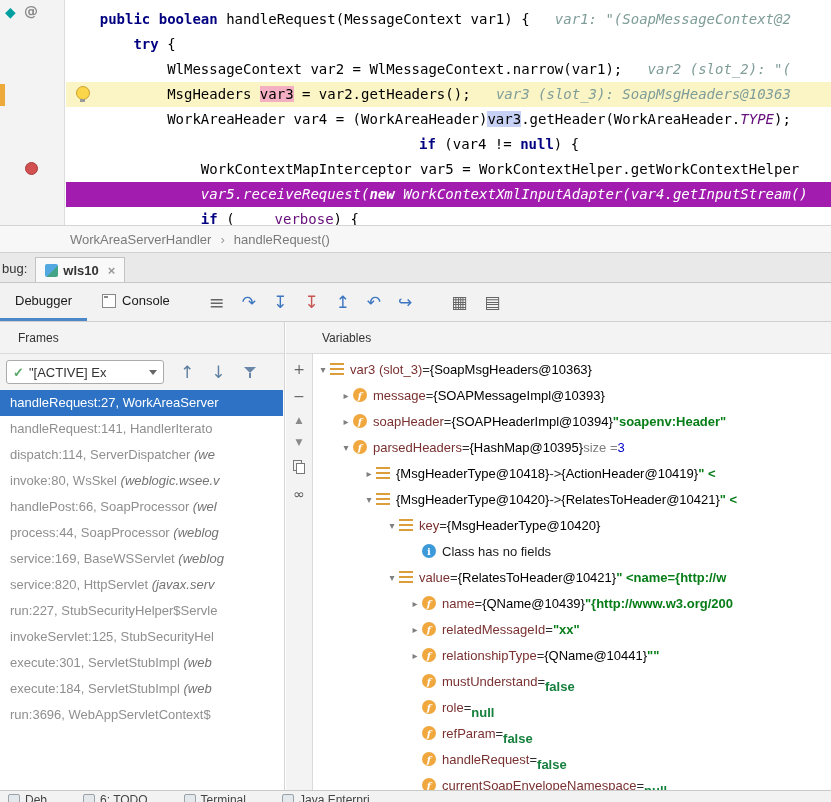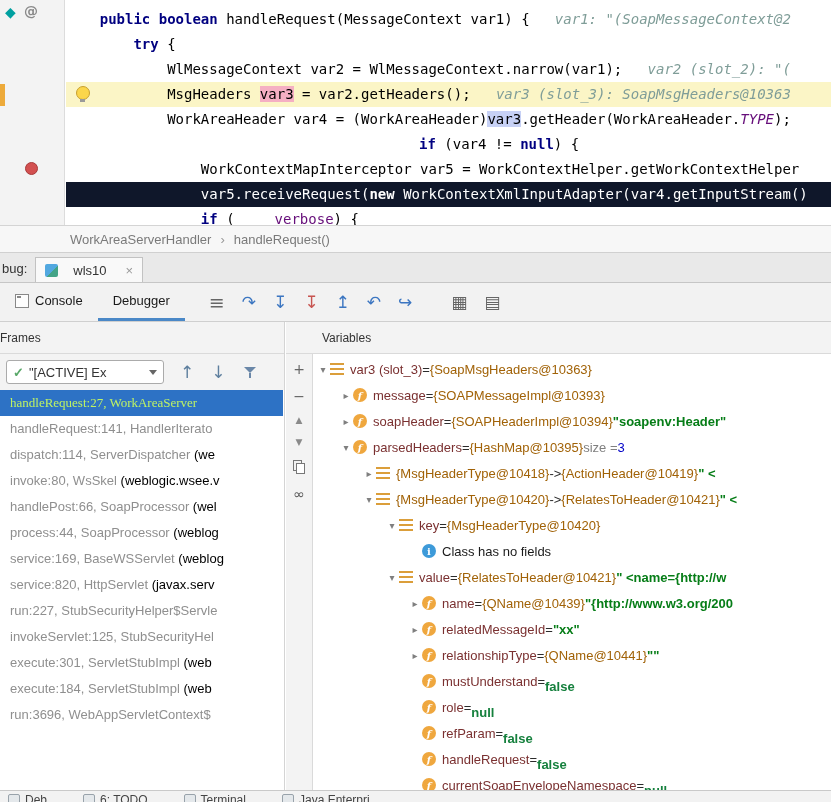--- a/index.html
+++ b/index.html
@@ -12,80 +12,80 @@
   .gut-top-icon{position:absolute;font-size:14px;font-family:"DejaVu Sans",sans-serif;}
   .gut-impl{left:5px;top:4px;color:#00A0A0;}
   .gut-at{left:24px;top:3px;color:#8A8A8A;font-weight:bold;}
   .stripe-mark{position:absolute;left:0;top:84px;width:5px;height:22px;background:#EDAA3A;}
   .breakpoint{position:absolute;left:25px;top:162px;width:13px;height:13px;border-radius:50%;background:#D35050;border:1px solid #A83A3A;box-sizing:border-box;}
   .bulb{position:absolute;left:76px;top:86px;width:12px;height:12px;border-radius:50%;background:#FBD64A;border:1px solid #C8A02E;z-index:3;}
   .bulb::after{content:"";position:absolute;left:3px;top:12px;width:5px;height:3px;background:#9A9A9A;}
   .code{position:absolute;left:66px;top:0;right:0;padding-top:7px;font-family:"DejaVu Sans Mono",monospace;font-size:14px;}
   .code-line{height:25px;line-height:25px;white-space:pre;overflow:hidden;}
   .bg-current{background:#FBF5C6;}
-  .bg-exec{background:#0f172a;}
+  .bg-exec{background:#a21caf;font-style:italic;}
   .seg-kw{color:#000080;font-weight:bold;}
   .seg-pl{color:#000;}
   .seg-hint{color:#7F9D98;font-style:italic;}
   .seg-hl-pink{background:#F5AFC3;}
   .seg-hl-blue{background:#C7D1F5;}
   .seg-static{color:#660E7A;font-style:italic;}
   .seg-field{color:#660E7A;margin-left:40px;}
   .seg-exec{color:#FFF;}
   .seg-exec-kw{color:#FFF;font-weight:bold;}
 
   
   .breadcrumbs{position:absolute;left:0;top:225px;width:831px;height:27px;background:#F7F7F7;border-top:1px solid #D4D4D4;box-sizing:border-box;display:flex;align-items:center;padding-left:70px;font-size:13px;color:#7A7A7A;}
   .breadcrumbs .sep{margin:0 9px;color:#9A9A9A;}
 
   
   .tabstrip{position:absolute;left:0;top:252px;width:831px;height:31px;background:#E9E9E9;border-top:1px solid #D0D0D0;border-bottom:1px solid #C6C6C6;box-sizing:border-box;display:flex;align-items:flex-end;}
   .win-label{font-size:13px;color:#333;margin:0 8px 6px 2px;}
-  .run-tab{display:flex;align-items:center;gap:15px;background:#F9F9F9;border:1px solid #C2C2C2;border-bottom:none;height:25px;padding:0 9px;font-size:13px;color:#333;box-sizing:border-box;}
+  .run-tab{display:flex;align-items:center;gap:5px;background:#F9F9F9;border:1px solid #C2C2C2;border-bottom:none;height:25px;padding:0 9px;font-size:13px;color:#333;box-sizing:border-box;font-weight:bold;}
   .run-icon{width:13px;height:13px;border-radius:2px;background:linear-gradient(135deg,#52A8E0 0%,#52A8E0 55%,#44A487 55%,#44A487 100%);}
   .close-x{color:#9A9A9A;font-size:13px;margin-left:4px;}
 
   
   .toolbar{position:absolute;left:0;top:283px;width:831px;height:39px;background:#F2F2F2;border-bottom:1px solid #CFCFCF;box-sizing:border-box;display:flex;align-items:stretch;}
   .tb-tab{display:flex;align-items:center;padding:0 15px;font-size:13px;color:#1A1A1A;border-bottom:3px solid transparent;box-sizing:border-box;}
   .tb-tab.selected{border-bottom-color:#4A88C7;}
   .console-icon{width:12px;height:12px;border:1px solid #888;background:#FDFDFD;margin-right:6px;position:relative;}
   .console-icon::before{content:"";position:absolute;left:1px;top:1px;width:4px;height:2px;background:#888;}
   .tb-icons{display:flex;align-items:center;gap:17px;margin-left:24px;}
   .icon{font-family:"DejaVu Sans",sans-serif;font-size:17px;line-height:1;}
   .tb-icons .icon:nth-last-child(2){margin-left:22px;}
 
   
   .panels{position:absolute;left:0;top:322px;width:831px;height:468px;background:#FFF;overflow:hidden;}
   .frames-panel{position:absolute;left:0;top:0;width:285px;height:468px;border-right:1px solid #D4D4D4;box-sizing:border-box;background:#FFF;}
-  .panel-header{height:32px;background:#F3F3F3;border-bottom:1px solid #DADADA;display:flex;align-items:center;padding-left:0;font-size:12px;color:#333;box-sizing:border-box;}
+  .panel-header{height:32px;background:#F3F3F3;border-bottom:1px solid #DADADA;display:flex;align-items:center;padding-left:18px;font-size:12px;color:#333;box-sizing:border-box;}
   .vars .panel-header{padding-left:36px;}
   .thread-row{height:36px;background:#F3F3F3;display:flex;align-items:center;padding:0 6px;gap:16px;box-sizing:border-box;}
   .thread-combo{width:158px;height:24px;background:#FFF;border:1px solid #ABABAB;border-radius:3px;display:flex;align-items:center;padding:0 6px;box-sizing:border-box;gap:5px;}
   .check{color:#59A869;font-weight:bold;font-size:13px;}
   .combo-label{font-size:13px;color:#333;white-space:nowrap;overflow:hidden;flex:1;}
   .combo-arrow{width:0;height:0;border-left:4px solid transparent;border-right:4px solid transparent;border-top:5px solid #666;}
   .thread-icons{display:flex;gap:17px;align-items:center;}
   .frames-list{position:absolute;left:0;top:68px;right:1px;bottom:0;overflow:hidden;background:#FFF;}
   .frame-row{height:26px;line-height:26px;padding-left:10px;font-size:13px;color:#8F8F8F;white-space:nowrap;overflow:hidden;}
-  .frame-row .pkg{color:#000000;}
-  .frame-row.selected{background:#2D72C5;color:#bef264;font-family:Liberation Serif, serif;}
+  .frame-row .pkg{font-style:italic;color:#737373;}
+  .frame-row.selected{background:#2D72C5;color:#ffffff;}
 
   .vars-panel{position:absolute;left:286px;top:0;right:0;height:468px;background:#FFF;}
   .vars-side{position:absolute;left:0;top:32px;width:27px;bottom:0;background:#F3F3F3;border-right:1px solid #DADADA;display:flex;flex-direction:column;align-items:center;padding-top:8px;gap:13px;box-sizing:border-box;}
   .vars-side .icon{font-size:14px;}
   .vars-tree{position:absolute;left:28px;top:32px;right:0;bottom:0;overflow:hidden;padding-top:2px;}
   .var-row{height:26px;display:flex;align-items:center;font-size:13px;white-space:nowrap;overflow:hidden;}
   .tree-arrow{width:14px;flex:0 0 14px;color:#7F7F7F;font-size:10px;text-align:center;font-family:"DejaVu Sans",sans-serif;}
   .row-icon{flex:0 0 14px;margin-right:6px;}
   .icon-field{width:14px;height:14px;border-radius:50%;background:#EFA73E;color:#FFF;font:italic bold 10px "DejaVu Serif",serif;display:flex;align-items:center;justify-content:center;}
   .icon-bars{width:13px;height:12px;background:linear-gradient(to bottom,#DB9E3A 0 2px,transparent 2px 5px,#DB9E3A 5px 7px,transparent 7px 10px,#DB9E3A 10px 12px);}
   .icon-info{width:14px;height:14px;border-radius:50%;background:#3D9AD9;color:#FFF;font:bold 10px "DejaVu Serif",serif;display:flex;align-items:center;justify-content:center;}
   .vs-name{color:#7A3030;}
-  .vs-obj{color:#a16207;}
+  .vs-obj{color:#000000;}
   .vs-eq{color:#2B2B2B;}
   .vs-str{color:#067D17;font-weight:bold;}
   .vs-kw{color:#15803d;font-weight:bold;margin-top:10px;}
   .vs-dim{color:#808080;}
   .vs-num{color:#0000C8;}
   .vs-plain{color:#1A1A1A;}
 
   
   .css-funnel{display:inline-block;position:relative;width:14px;height:14px;}
   .css-funnel::before{content:"";position:absolute;top:2px;left:1px;border-left:6px solid transparent;border-right:6px solid transparent;border-top:6px solid #6A87A8;}
@@ -132,26 +132,26 @@
 <div class="tabstrip">
   <span class="win-label">bug:</span>
   <div class="run-tab">
     <span class="run-icon"></span>
     <span>wls10</span>
     <span class="close-x">×</span>
   </div>
 </div>
 
 <div class="toolbar">
+  <div class="tb-tab selected">
+    <span>Debugger</span>
+  </div>
   <div class="tb-tab">
     <span class="console-icon"></span>
     <span>Console</span>
-  </div>
-  <div class="tb-tab selected">
-    <span>Debugger</span>
   </div>
   <div class="tb-icons">
       <span class="icon" style="color: rgb(102, 102, 102); font-size: 19px;">≡</span>
       <span class="icon" style="color: rgb(60, 118, 193);">↷</span>
       <span class="icon" style="color: rgb(60, 118, 193);">↧</span>
       <span class="icon" style="color: rgb(199, 84, 80);">↧</span>
       <span class="icon" style="color: rgb(60, 118, 193);">↥</span>
       <span class="icon" style="color: rgb(60, 118, 193);">↶</span>
       <span class="icon" style="color: rgb(60, 118, 193);">↪</span>
       <span class="icon" style="color: rgb(102, 102, 102);">▦</span>

